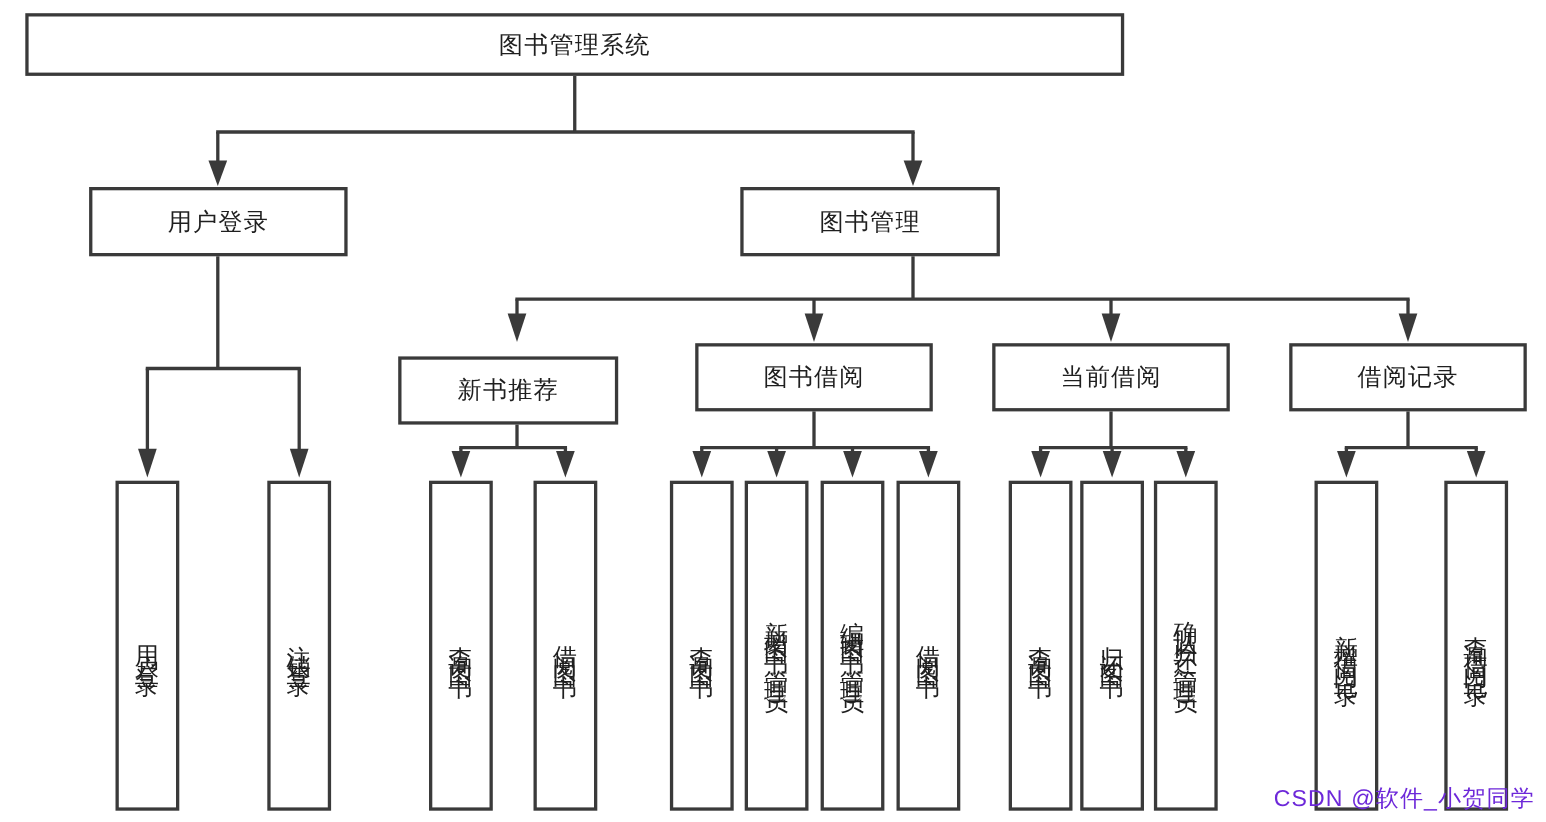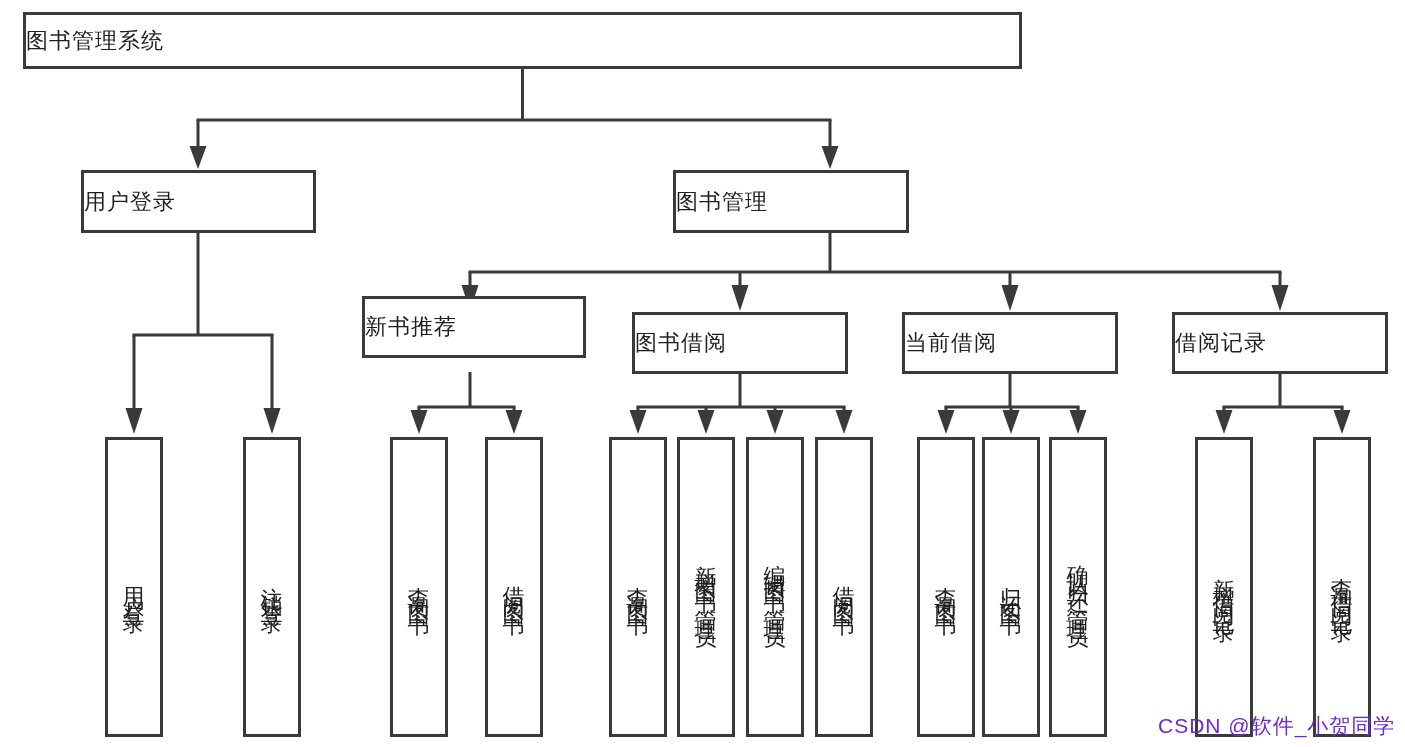--- a/index.html
+++ b/index.html
@@ -9,21 +9,21 @@
     background:#ffffff;
     font-family:"Liberation Sans","DejaVu Sans",sans-serif;
     overflow:hidden;
   }
   .connectors{position:absolute;left:0;top:0;width:1405px;height:747px;}
   .hbox{
     position:absolute;
     box-sizing:border-box;
     border:3px solid #3a3a3a;
     background:#ffffff;
-    display:flex;align-items:center;
+    display:flex;align-items:center;justify-content:center;
     font-size:22px;color:#1f1f1f;
     letter-spacing:1px;
     z-index:2;
   }
   .leaf{
     position:absolute;
     box-sizing:border-box;
     width:58px;height:300px;
     border:3px solid #3a3a3a;
     background:#ffffff;
@@ -102,21 +102,21 @@
     <span>图书管理系统</span>
   </div>
 
   <div class="hbox" style="left:81px;top:170px;width:235px;height:63px">
     <span>用户登录</span>
   </div>
   <div class="hbox" style="left:673px;top:170px;width:236px;height:63px">
     <span>图书管理</span>
   </div>
 
-  <div class="hbox" style="left:362px;top:296px;width:224px;height:62px">
+  <div class="hbox" style="left:362px;top:324px;width:200px;height:62px">
     <span>新书推荐</span>
   </div>
   <div class="hbox" style="left:632px;top:312px;width:216px;height:62px">
     <span>图书借阅</span>
   </div>
   <div class="hbox" style="left:902px;top:312px;width:216px;height:62px">
     <span>当前借阅</span>
   </div>
   <div class="hbox" style="left:1172px;top:312px;width:216px;height:62px">
     <span>借阅记录</span>

